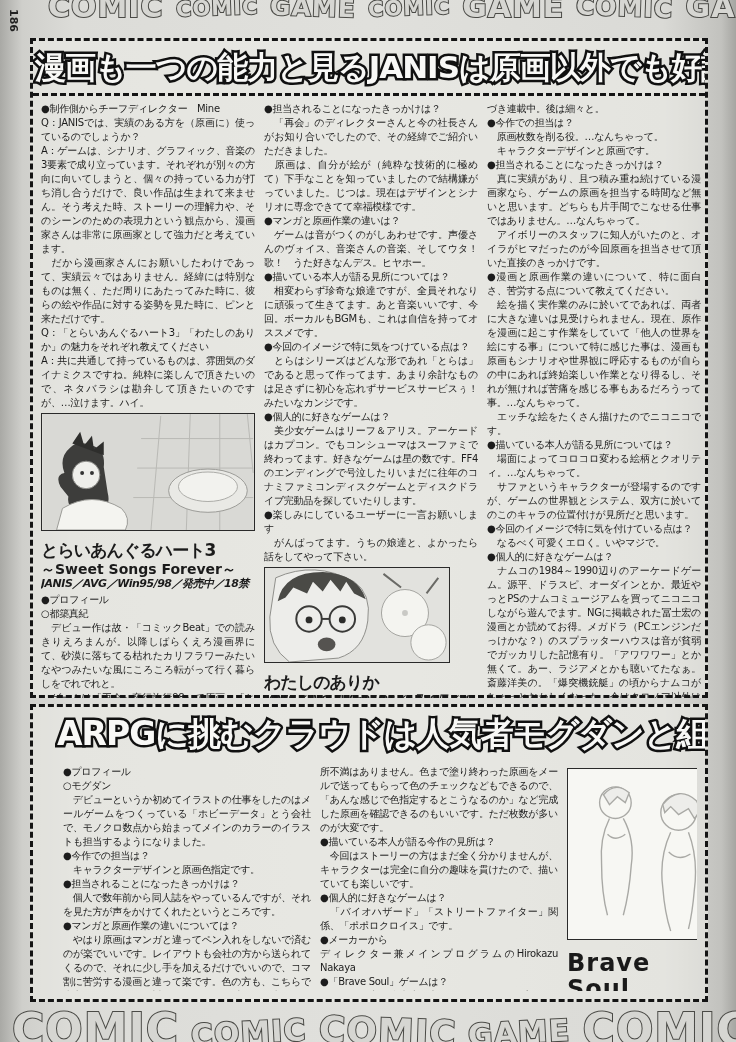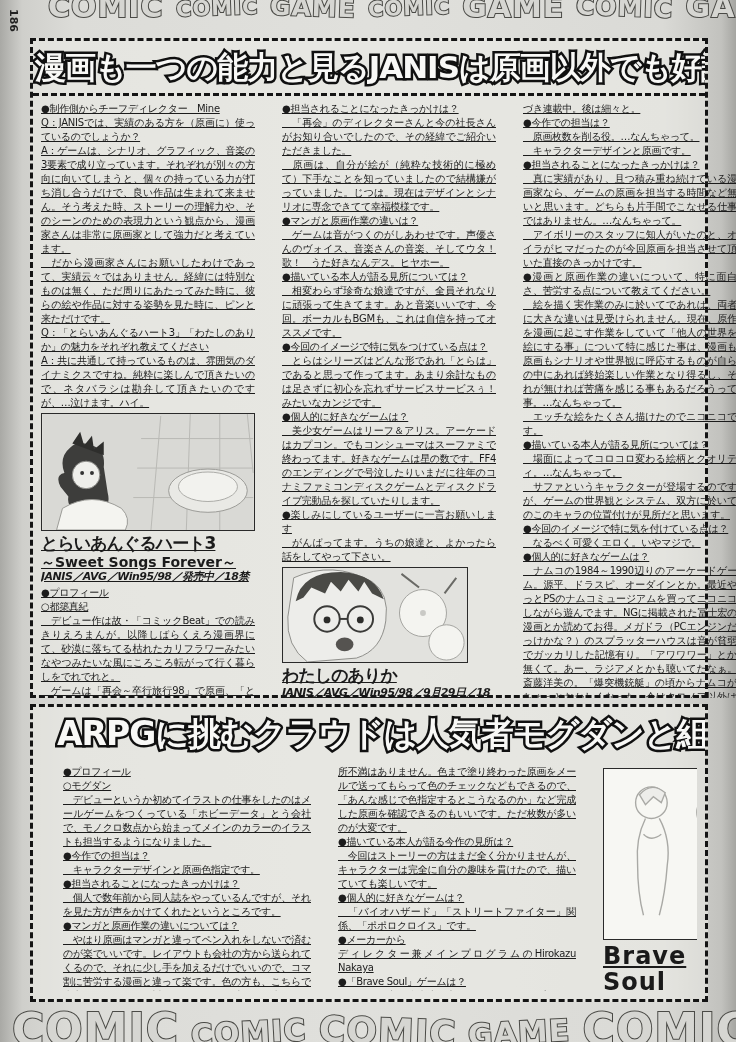--- a/index.html
+++ b/index.html
@@ -58,41 +58,41 @@
   }
   .section-1 .sec-header {
     font-size:31px; letter-spacing:-1px; padding:6px 2px 4px;
     border-bottom:3px dashed #141414;
     transform-origin:top center;
   }
   .section-2 .sec-header {
     font-size:33px; letter-spacing:-1px; padding:5px 2px 2px;
   }
 
-  .cols { display:flex; gap:27px; padding:6px 8px;text-decoration:underline; }
+  .cols { display:flex; gap:9px; padding:6px 8px; }
   .col { overflow:hidden; display:flex; flex-direction:column; }
   .section-1 .cols { height:608px; }
   .section-1 .col { width:214px; flex:0 0 214px; }
   .section-2 .cols { height:238px; }
   .section-2 .col-a { flex:0 0 248px; }
   .section-2 .col-b { flex:0 0 238px; }
   .section-2 .col-c { flex:1 1 auto; display:flex; flex-direction:column; align-items:flex-start; }
 
   [data-bind-list] p {
     font-size:10px; line-height:14px; text-align:justify;
     letter-spacing:-0.3px; color:#1c1c1c;
   }
 
   .shot {
     border:1px solid #2a2a2a; background:#dfdfdb;
     margin:3px 0 2px; overflow:hidden; flex:0 0 auto;
   }
   .shot svg { display:block; width:100%; height:100%; }
 
-  .game-caption { flex:0 0 auto; margin:1px 0 2px; }
+  .game-caption { flex:0 0 auto; margin:8px 0 2px; }
   .game-title   { font-size:17px; font-weight:bold; letter-spacing:-1px; line-height:1.15; }
   .game-sub     { font-size:14px; font-weight:bold; letter-spacing:0; line-height:1.15; }
   .game-spec    { font-size:11px; font-weight:bold; font-style:italic; letter-spacing:-0.5px; line-height:1.3; }
   .game-title-latin { font-size:24px; font-weight:bold; letter-spacing:1px; line-height:1.1; color:#1a1a1a; }
 </style>
 </head>
 <body>
 
 <div class="deco-strip deco-top" data-bind-list="page.deco_top_words">
     <span>COMIC</span>

